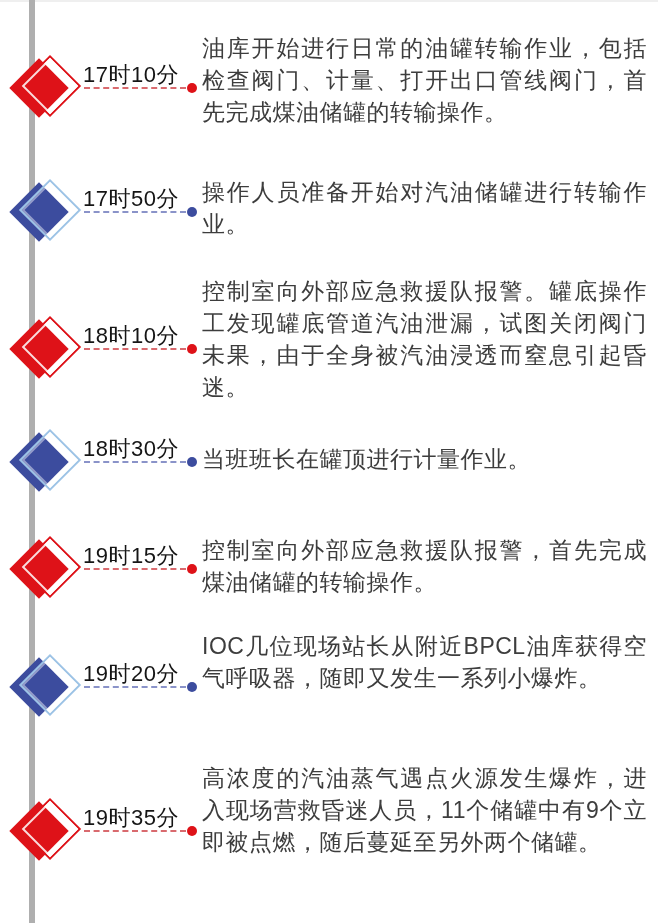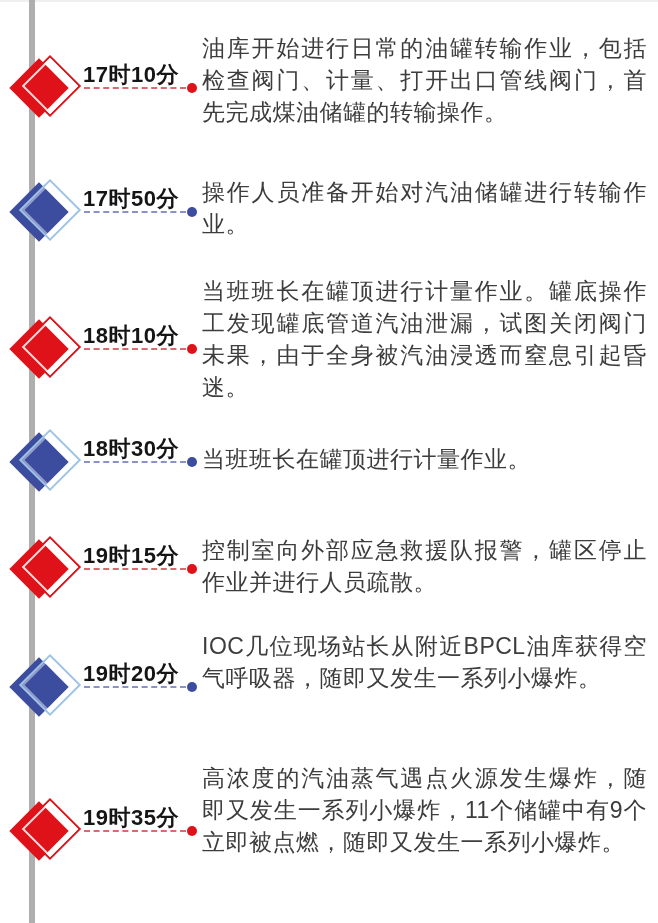--- a/index.html
+++ b/index.html
@@ -80,21 +80,21 @@
   }
   .event.red  .dot { background: #de1218; }
   .event.blue .dot { background: #3c4c9e; }
 
   .time {
     position: absolute;
     left: 83px;
     top: calc(var(--y) - 28px);
     height: 26px;
     font-size: 22px;
-    font-weight: bold;
+    font-weight: normal;
     color: #151515;
     letter-spacing: 0.5px;
     white-space: nowrap;
   }
 
   .desc {
     position: absolute;
     left: 202px;
     top: var(--text-top);
     width: 445px;
@@ -129,51 +129,51 @@
     <div class="dot"></div>
     <div class="desc">操作人员准备开始对汽油储罐进行转输作业。</div>
   </div>
 
   <div class="event red" style="--y:349px; --text-top:275px">
     <div class="diamond-fill"></div>
     <div class="diamond-outline"></div>
     <div class="time">18时10分</div>
     <div class="leader"></div>
     <div class="dot"></div>
-    <div class="desc">当班班长在罐顶进行计量作业。罐底操作工发现罐底管道汽油泄漏，试图关闭阀门未果，由于全身被汽油浸透而窒息引起昏迷。</div>
+    <div class="desc">控制室向外部应急救援队报警。罐底操作工发现罐底管道汽油泄漏，试图关闭阀门未果，由于全身被汽油浸透而窒息引起昏迷。</div>
   </div>
 
   <div class="event blue" style="--y:462px; --text-top:443px">
     <div class="diamond-fill"></div>
     <div class="diamond-outline"></div>
     <div class="time">18时30分</div>
     <div class="leader"></div>
     <div class="dot"></div>
     <div class="desc">当班班长在罐顶进行计量作业。</div>
   </div>
 
   <div class="event red" style="--y:569px; --text-top:534px">
     <div class="diamond-fill"></div>
     <div class="diamond-outline"></div>
     <div class="time">19时15分</div>
     <div class="leader"></div>
     <div class="dot"></div>
-    <div class="desc">控制室向外部应急救援队报警，罐区停止作业并进行人员疏散。</div>
+    <div class="desc">控制室向外部应急救援队报警，首先完成煤油储罐的转输操作。</div>
   </div>
 
   <div class="event blue" style="--y:687px; --text-top:630px">
     <div class="diamond-fill"></div>
     <div class="diamond-outline"></div>
     <div class="time">19时20分</div>
     <div class="leader"></div>
     <div class="dot"></div>
     <div class="desc">IOC几位现场站长从附近BPCL油库获得空气呼吸器，随即又发生一系列小爆炸。</div>
   </div>
 
   <div class="event red" style="--y:831px; --text-top:762px">
     <div class="diamond-fill"></div>
     <div class="diamond-outline"></div>
     <div class="time">19时35分</div>
     <div class="leader"></div>
     <div class="dot"></div>
-    <div class="desc">高浓度的汽油蒸气遇点火源发生爆炸，随即又发生一系列小爆炸，11个储罐中有9个立即被点燃，随即又发生一系列小爆炸。</div>
+    <div class="desc">高浓度的汽油蒸气遇点火源发生爆炸，进入现场营救昏迷人员，11个储罐中有9个立即被点燃，随后蔓延至另外两个储罐。</div>
   </div>
 </div>
 
 </body></html>

